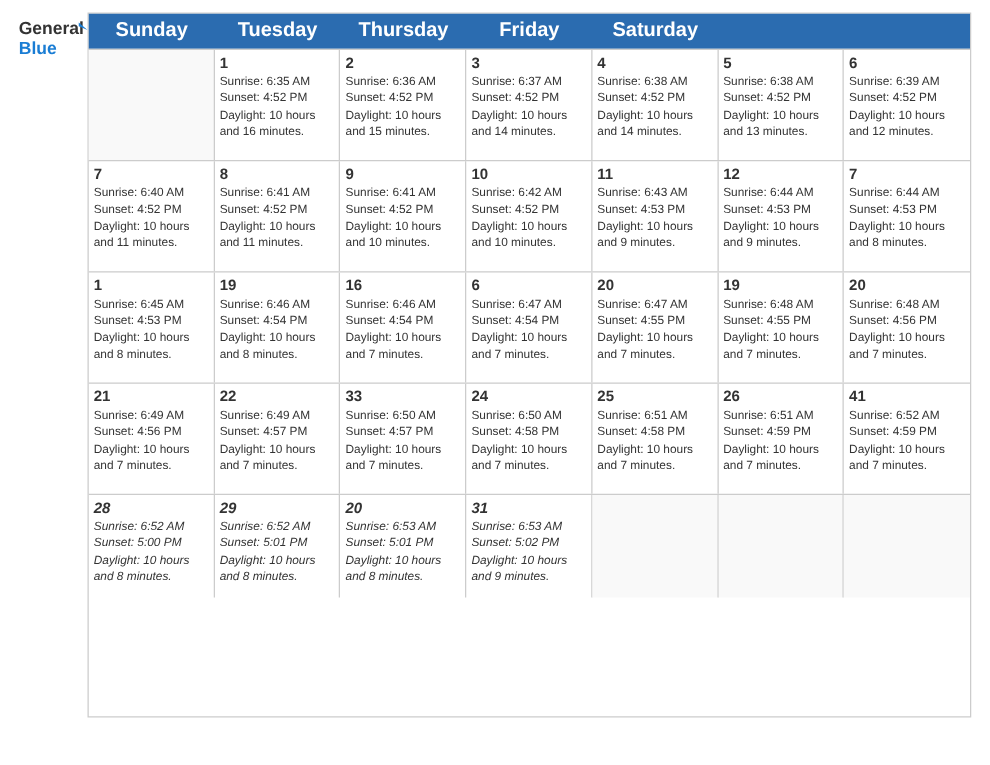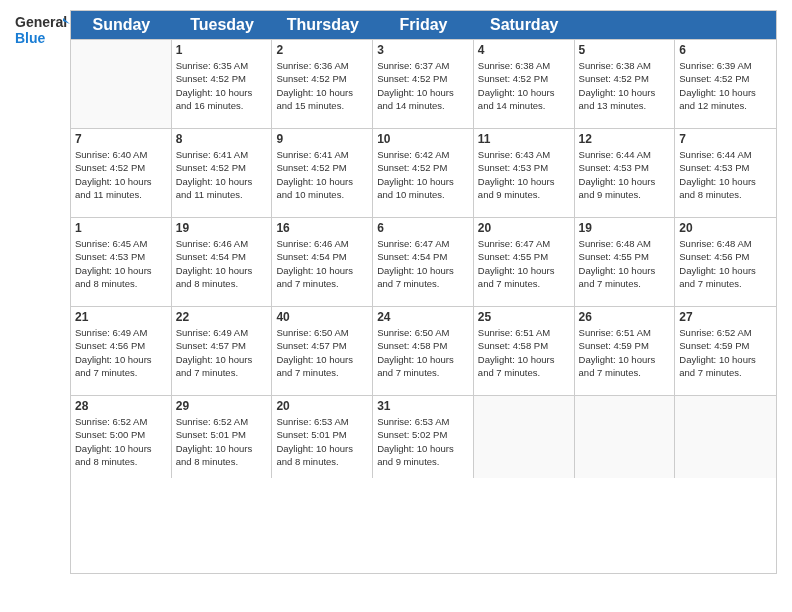--- a/index.html
+++ b/index.html
@@ -87,20 +87,21 @@
       margin-bottom: 2px;
       display: block;
     }
     .day-info {
       font-size: 9.5px;
       color: #333;
       line-height: 1.4;
     }
     .last-row .cal-cell {
       min-height: 82px;
+      font-style: italic;
     }
   </style>
 </head>
 <body>
 
 <div class="page">
   <div class="header">
     <div class="logo">
         <svg width="55" height="40" viewBox="0 0 55 40">
           <text x="0" y="17" font-size="14" font-weight="bold" fill="#333" font-family="Arial">General</text>
@@ -213,37 +214,37 @@
         <div class="cal-row">
           <div class="cal-cell">
             <span class="day-number">21</span>
             <div class="day-info">Sunrise: 6:49 AM<br>Sunset: 4:56 PM<br>Daylight: 10 hours<br>and 7 minutes.</div>
           </div>
           <div class="cal-cell">
             <span class="day-number">22</span>
             <div class="day-info">Sunrise: 6:49 AM<br>Sunset: 4:57 PM<br>Daylight: 10 hours<br>and 7 minutes.</div>
           </div>
           <div class="cal-cell">
-            <span class="day-number">40</span>
+            <span class="day-number">33</span>
             <div class="day-info">Sunrise: 6:50 AM<br>Sunset: 4:57 PM<br>Daylight: 10 hours<br>and 7 minutes.</div>
           </div>
           <div class="cal-cell">
             <span class="day-number">24</span>
             <div class="day-info">Sunrise: 6:50 AM<br>Sunset: 4:58 PM<br>Daylight: 10 hours<br>and 7 minutes.</div>
           </div>
           <div class="cal-cell">
             <span class="day-number">25</span>
             <div class="day-info">Sunrise: 6:51 AM<br>Sunset: 4:58 PM<br>Daylight: 10 hours<br>and 7 minutes.</div>
           </div>
           <div class="cal-cell">
             <span class="day-number">26</span>
             <div class="day-info">Sunrise: 6:51 AM<br>Sunset: 4:59 PM<br>Daylight: 10 hours<br>and 7 minutes.</div>
           </div>
           <div class="cal-cell">
-            <span class="day-number">27</span>
+            <span class="day-number">41</span>
             <div class="day-info">Sunrise: 6:52 AM<br>Sunset: 4:59 PM<br>Daylight: 10 hours<br>and 7 minutes.</div>
           </div>
         </div>
         <div class="cal-row last-row">
           <div class="cal-cell">
             <span class="day-number">28</span>
             <div class="day-info">Sunrise: 6:52 AM<br>Sunset: 5:00 PM<br>Daylight: 10 hours<br>and 8 minutes.</div>
           </div>
           <div class="cal-cell">
             <span class="day-number">29</span>

